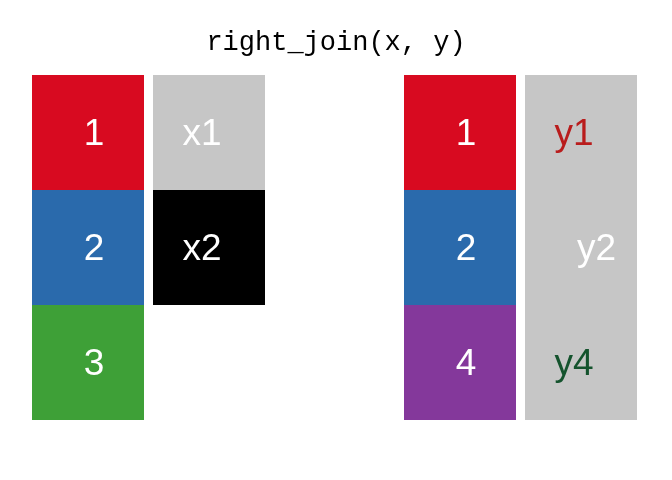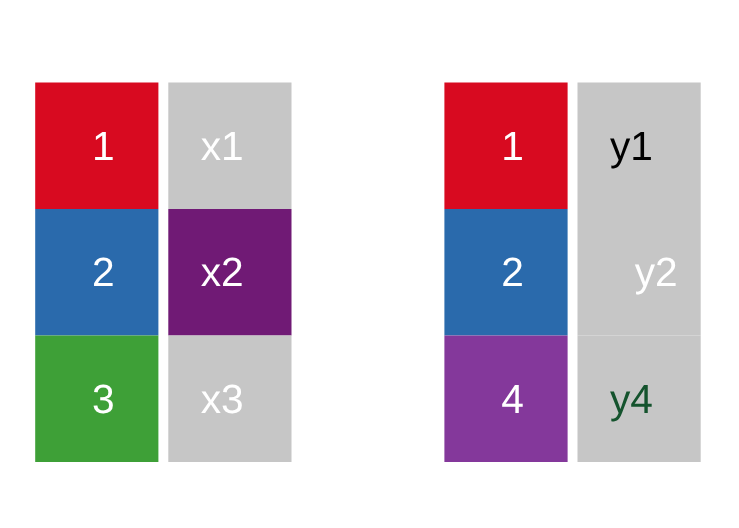--- a/index.html
+++ b/index.html
@@ -76,60 +76,58 @@
     justify-content: center;
     padding-right: 14px;
     box-sizing: border-box;
   }
 </style>
 </head>
 <body>
 
 <div id="page" style="background: rgb(255, 255, 255);">
 
+  <div id="title" style="color: rgb(0, 0, 0);">right_join(x, y)</div>
 
   <div class="table-group" id="table-x">
 
     <div class="row">
       <div class="cell cell-key" style="background-color: rgb(216, 10, 32);">
         <span class="cell-label" style="color: rgb(255, 255, 255);">1</span>
       </div>
       <div class="cell cell-val" style="background-color: rgb(198, 198, 198); text-decoration: underline;">
         <span class="cell-label" style="color: rgb(255, 255, 255);">x1</span>
       </div>
     </div>
 
     <div class="row">
       <div class="cell cell-key" style="background-color: rgb(42, 106, 172);">
         <span class="cell-label" style="color: rgb(255, 255, 255);">2</span>
       </div>
-      <div class="cell cell-val" style="background-color: #701a75;">
+      <div class="cell cell-val" style="background-color: #000000;">
         <span class="cell-label" style="color: rgb(255, 255, 255);">x2</span>
       </div>
     </div>
 
     <div class="row">
       <div class="cell cell-key" style="background-color: rgb(62, 160, 55);">
         <span class="cell-label" style="color: rgb(255, 255, 255);">3</span>
-      </div>
-      <div class="cell cell-val" style="background-color: rgb(198, 198, 198);">
-        <span class="cell-label" style="color: rgb(255, 255, 255);">x3</span>
       </div>
     </div>
 
   </div>
 
   <div class="table-group" id="table-y">
 
     <div class="row">
       <div class="cell cell-key" style="background-color: rgb(216, 10, 32);">
         <span class="cell-label" style="color: rgb(255, 255, 255);">1</span>
       </div>
       <div class="cell cell-val" style="background-color: rgb(198, 198, 198);">
-        <span class="cell-label" style="color: #000000;">y1</span>
+        <span class="cell-label" style="color: #b91c1c;">y1</span>
       </div>
     </div>
 
     <div class="row">
       <div class="cell cell-key" style="background-color: rgb(42, 106, 172);">
         <span class="cell-label" style="color: rgb(255, 255, 255);">2</span>
       </div>
       <div class="cell cell-val" style="background-color: rgb(198, 198, 198);">
         <span class="cell-label" style="color: rgb(255, 255, 255); padding-left: 45px;">y2</span>
       </div>

